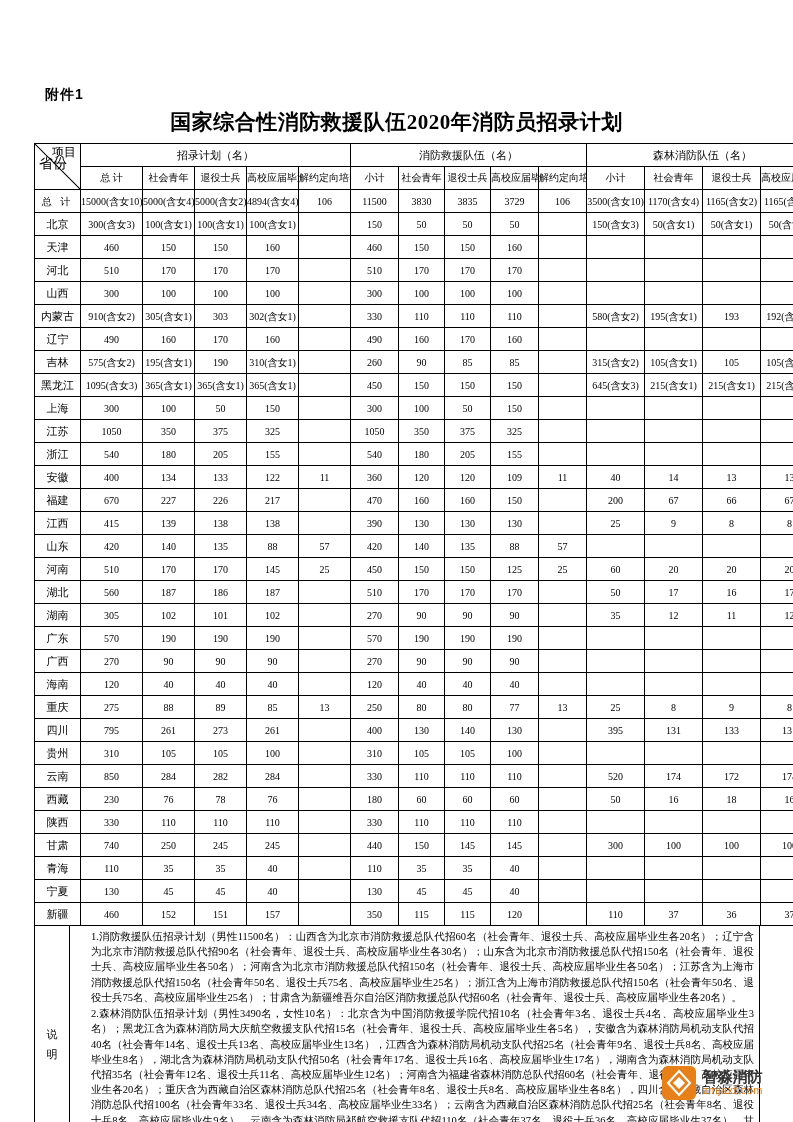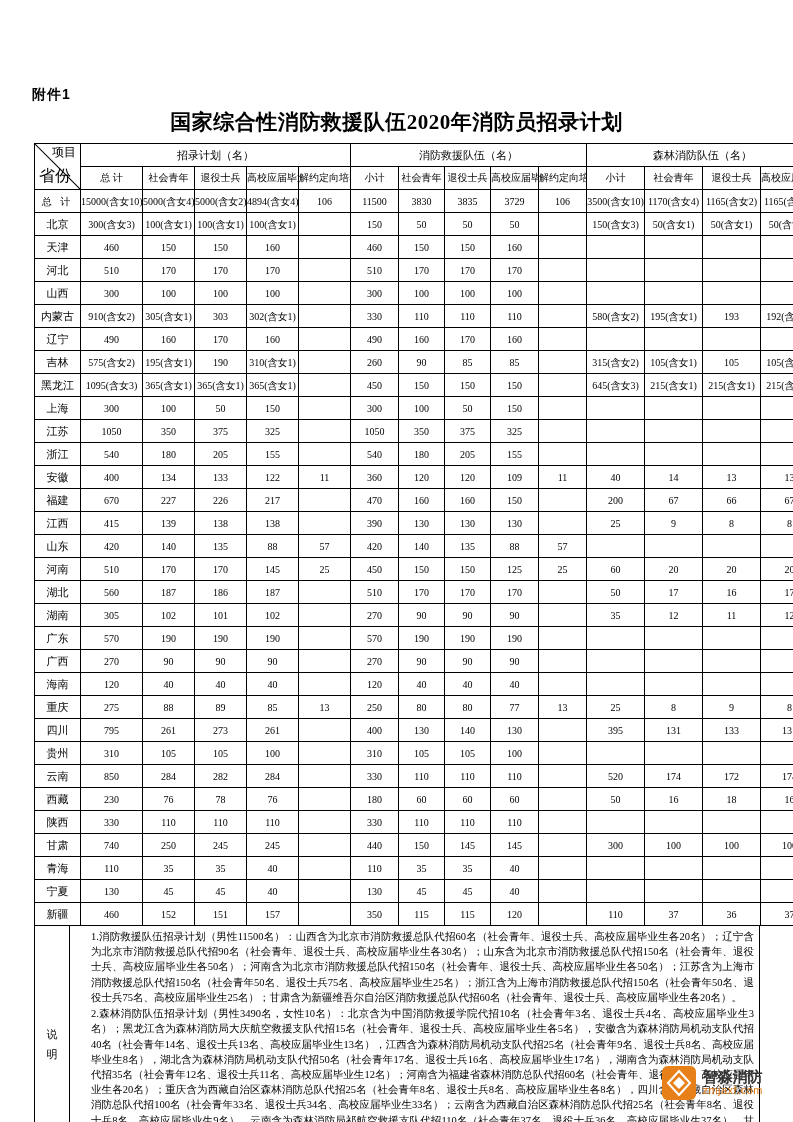--- a/index.html
+++ b/index.html
@@ -15,21 +15,21 @@
     position: relative;
     overflow: hidden;
   }
   .page {
     position: relative;
     width: 793px;
     height: 1122px;
   }
   .attach-label {
     position: absolute;
-    left: 32px;
+    left: 45px;
     top: 86px;
     font-family: "Liberation Sans", sans-serif;
     font-weight: bold;
     font-size: 14px;
     letter-spacing: 1px;
   }
   .doc-title {
     position: absolute;
     left: 0;
     top: 108px;
@@ -84,22 +84,22 @@
   .corner .diag svg { display:block; width:100%; height:100%; }
   .corner .t1 {
     position: absolute;
     right: 4px;
     top: 2px;
     font-size: 12px;
   }
   .corner .t2 {
     position: absolute;
     left: 4px;
-    bottom: 4px;
-    font-size: 16px;
+    bottom: 18px;
+    font-size: 14px;
   }
   .prov {
     font-size: 11px;
   }
   .total-row td {
     font-size: 10px;
   }
   .total-row .prov {
     letter-spacing: 3px;
   }

